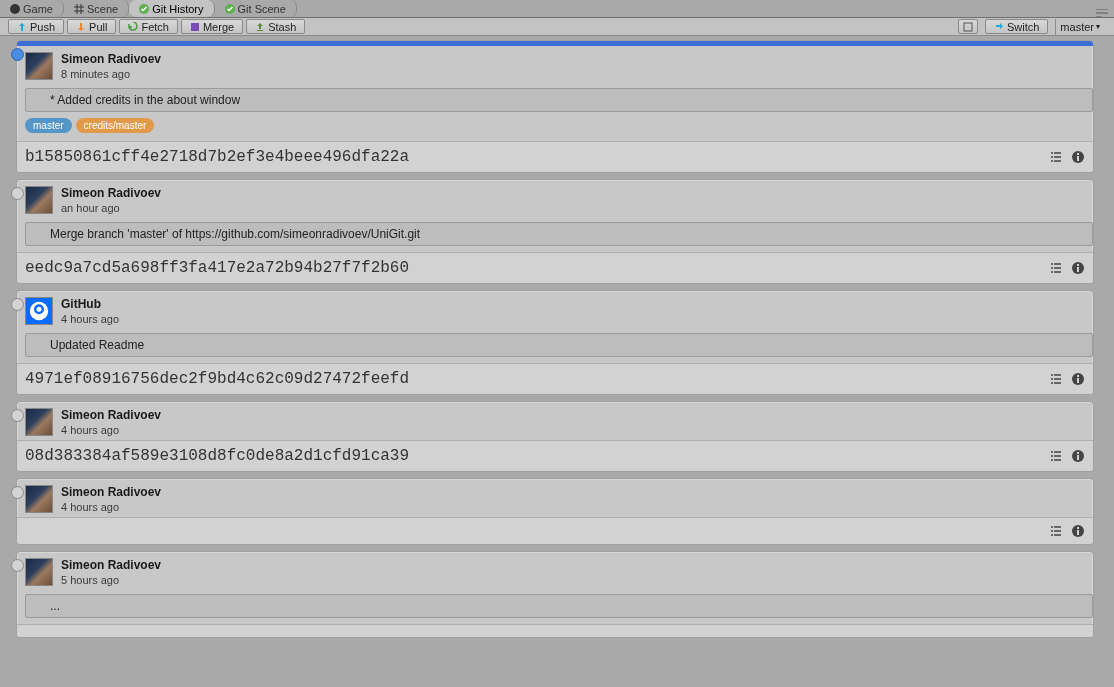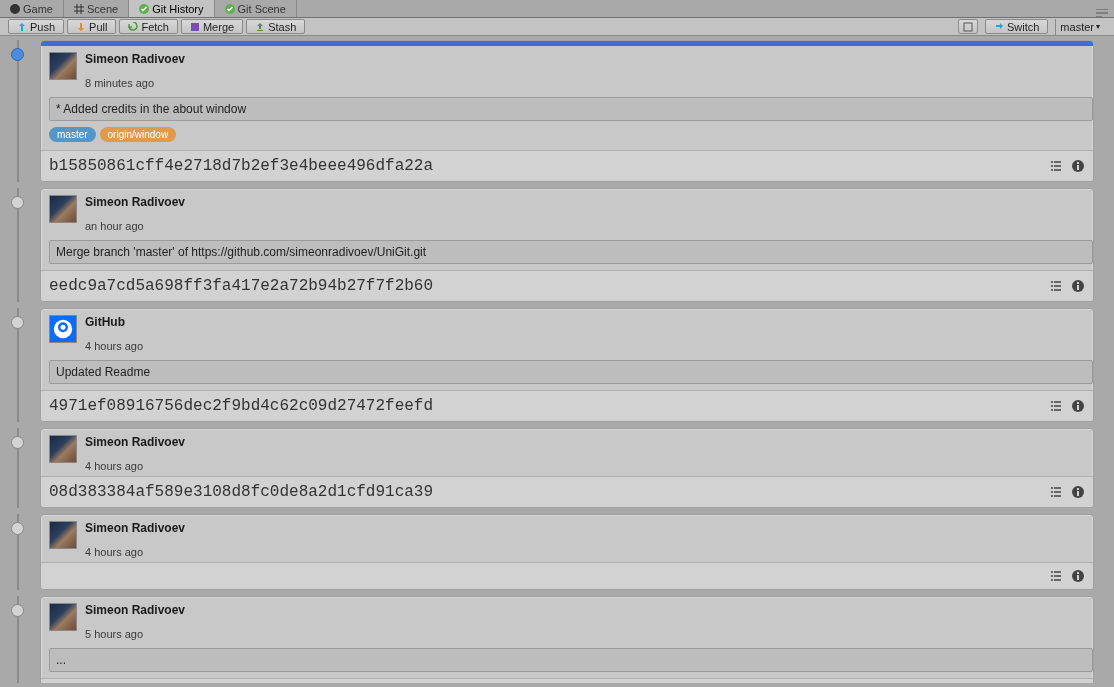--- a/index.html
+++ b/index.html
@@ -22,20 +22,21 @@
 .tab {
   padding: 2px 10px;
   font-size: 11px;
   color: #333;
   border-right: 1px solid #888;
   cursor: pointer;
   display: flex;
   align-items: center;
   gap: 3px;
   height: 17px;
+  border-radius: 7px;
 }
 .tab.active {
   background: #c3c3c3;
   color: #000;
   font-weight: normal;
 }
 .tab-icon { width: 10px; height: 10px; display: inline-flex; align-items: center; justify-content: center; }
 .tabs-right { margin-left: auto; color: #555; padding-right: 6px; font-size: 10px; display: flex; align-items: center; }
 
 .toolbar {
@@ -111,20 +112,21 @@
   border-radius: 50%;
   background: #d3d3d3;
   border: 1px solid #888;
   z-index: 2;
 }
 .timeline-dot.head { background: #4a8de0; border-color: #2b66b1; }
 
 .row {
   display: flex;
   margin-bottom: 6px;
+  flex-direction: column;
 }
 .commit-card {
   flex: 1;
   background: #c8c8c8;
   border: 1px solid #a0a0a0;
   border-radius: 4px;
   padding: 0;
   box-shadow: inset 0 0 0 1px #d8d8d8;
   margin-left: 10px;
 }
@@ -150,24 +152,24 @@
   background: linear-gradient(135deg, #1b2a45 0%, #2c3f5e 40%, #9c7a5f 60%, #6b4c38 100%);
 }
 .avatar.github {
   background: #0a6cff;
   display: flex;
   align-items: center;
   justify-content: center;
 }
 .avatar.github svg { width: 20px; height: 20px; }
 .author-name { font-weight: bold; font-size: 12px; color: #1a1a1a; }
-.commit-time { font-size: 11px; color: #3a3a3a; margin-top: 11px; }
+.commit-time { font-size: 11px; color: #3a3a3a; margin-top: 2px; }
 .commit-msg {
   margin: 4px 0 6px 8px;
-  padding: 4px 6px;
+  padding: 4px 24px;
   background: #bdbdbd;
   border: 1px solid #9b9b9b;
   border-radius: 2px;
   font-size: 12px;
   color: #222;
 }
 .branch-tags {
   display: flex;
   gap: 4px;
   padding: 0 8px 8px 8px;
@@ -304,21 +306,21 @@
           <div class="card-header">
             <div class="avatar face"></div>
             <div>
               <div class="author-name">Simeon Radivoev</div>
               <div class="commit-time">8 minutes ago</div>
             </div>
           </div>
           <div class="commit-msg">* Added credits in the about window</div>
           <div class="branch-tags">
             <span class="tag local">master</span>
-            <span class="tag remote">origin/window</span>
+            <span class="tag remote">credits/master</span>
           </div>
           <div class="card-footer">
             <div class="hash">b15850861cff4e2718d7b2ef3e4beee496dfa22a</div>
             <div class="footer-icons">
               <span class="ficon"><svg viewBox="0 0 14 14">
                   <path d="M2 3h2M5 3h7M2 7h2M5 7h7M2 11h2M5 11h7" stroke="#444" stroke-width="1.5"></path>
                 </svg></span>
               <span class="ficon"><svg viewBox="0 0 14 14">
                   <circle cx="7" cy="7" r="6" fill="#444"></circle>
                   <rect x="6" y="6" width="2" height="5" fill="#d2d2d2"></rect>

